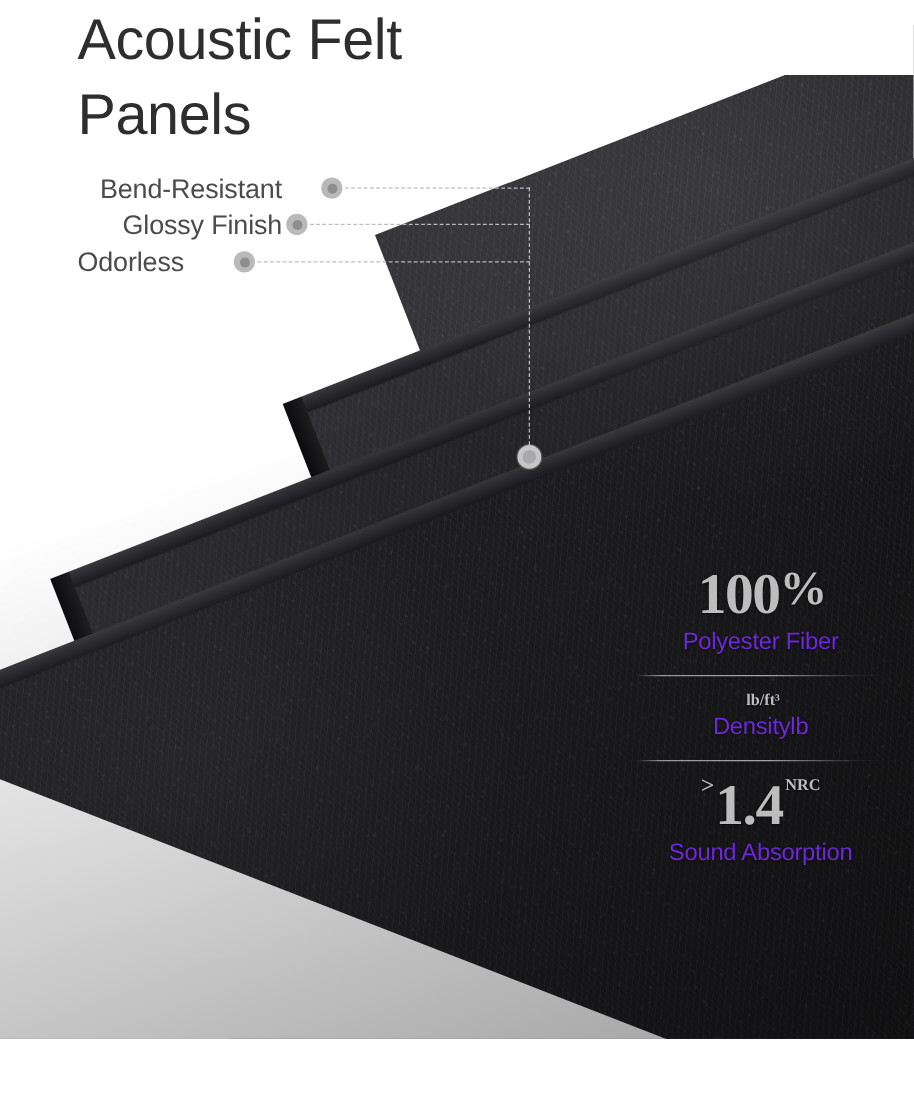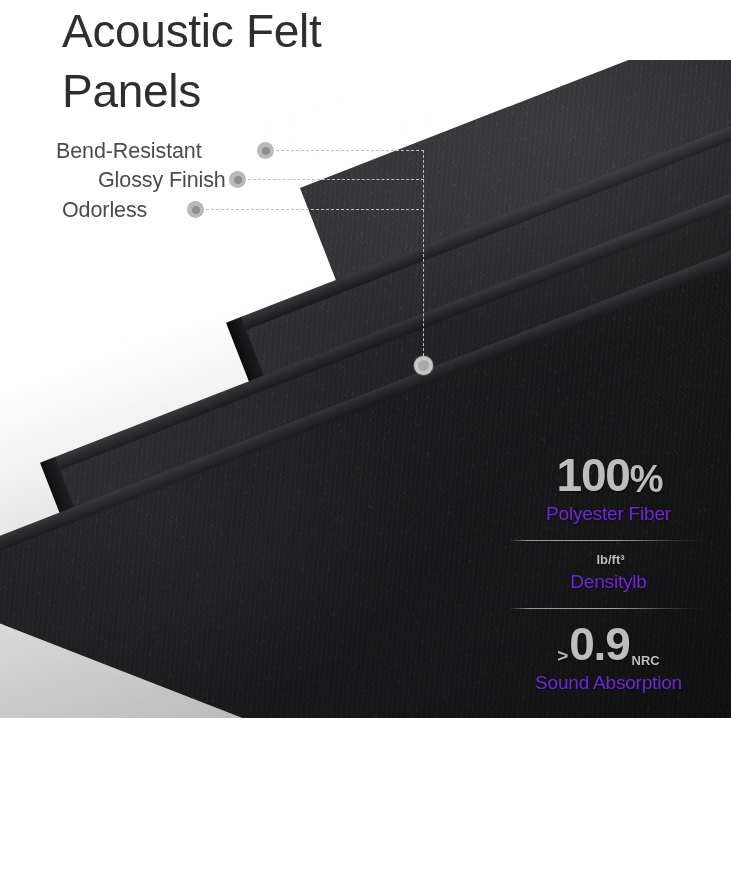--- a/index.html
+++ b/index.html
@@ -4,21 +4,21 @@
 <style>
   html,body{margin:0;padding:0;}
   body{
     width:731px;height:879px;
     background:#ffffff;
     font-family:"Liberation Sans", sans-serif;
     overflow:hidden;
   }
   .stage{
     position:relative;
-    width:731px;height:718px;
+    width:731px;height:831px;
     background:#ffffff;
     overflow:hidden;
   }
 
   
   .photo{
     position:absolute;inset:0;
     overflow:hidden;
   }
 
@@ -164,22 +164,23 @@
     padding-bottom:2px;
   }
   .spec-value{
     font-weight:700;
     letter-spacing:-1.2px;
     line-height:1;
     color:#bdbdbd;
     white-space:nowrap;
     text-shadow:0 1px 2px rgba(0,0,0,.55);
     display:flex;
-    align-items:flex-end;
+    align-items:flex-start;
     justify-content:center;
+    font-family:Liberation Serif, serif;
   }
   .v-100{font-size:46px;}
   .v-84{font-size:46px;}
   .v-09{font-size:46px;}
   .spec-prefix{
     font-size:19px;
     font-weight:700;
     margin-right:2px;
     position:relative;
     top:-2px;
@@ -254,21 +255,21 @@
     <div class="wedge-top"></div>
 
     <div class="shade"></div>
   </div>
 
   <div class="headline">Acoustic Felt
 Panels</div>
 
   <div class="features">
 
-    <div class="feat-label" style="left:56px;top:139px;">Bend-Resistant</div>
+    <div class="feat-label" style="left:80px;top:139px;">Bend-Resistant</div>
     <div class="feat-label" style="left:62px;top:168px;margin-left:36px;">Glossy Finish</div>
     <div class="feat-label" style="left:62px;top:198px;">Odorless</div>
 
     <div class="feat-dot" style="left:257px;top:142px;"></div>
     <div class="feat-dot" style="left:229px;top:171px;"></div>
     <div class="feat-dot" style="left:187px;top:201px;"></div>
 
     <div class="dash-h" style="left:276px;top:150px;width:148px;"></div>
     <div class="dash-h" style="left:248px;top:179px;width:176px;"></div>
     <div class="dash-h" style="left:206px;top:209px;width:218px;"></div>
@@ -297,21 +298,21 @@
         <span class="spec-unit">lb/ft³</span>
       </div>
       <div class="spec-label">Densitylb</div>
     </div>
 
     <div class="divider"></div>
 
     <div class="spec">
       <div class="spec-value v-09">
         <span class="spec-prefix">&gt;</span>
-        <span>0.9</span>
+        <span>1.4</span>
         <span class="spec-unit">NRC</span>
       </div>
       <div class="spec-label">Sound Absorption</div>
     </div>
 
   </div>
 
 </div>
 
 </body></html>

